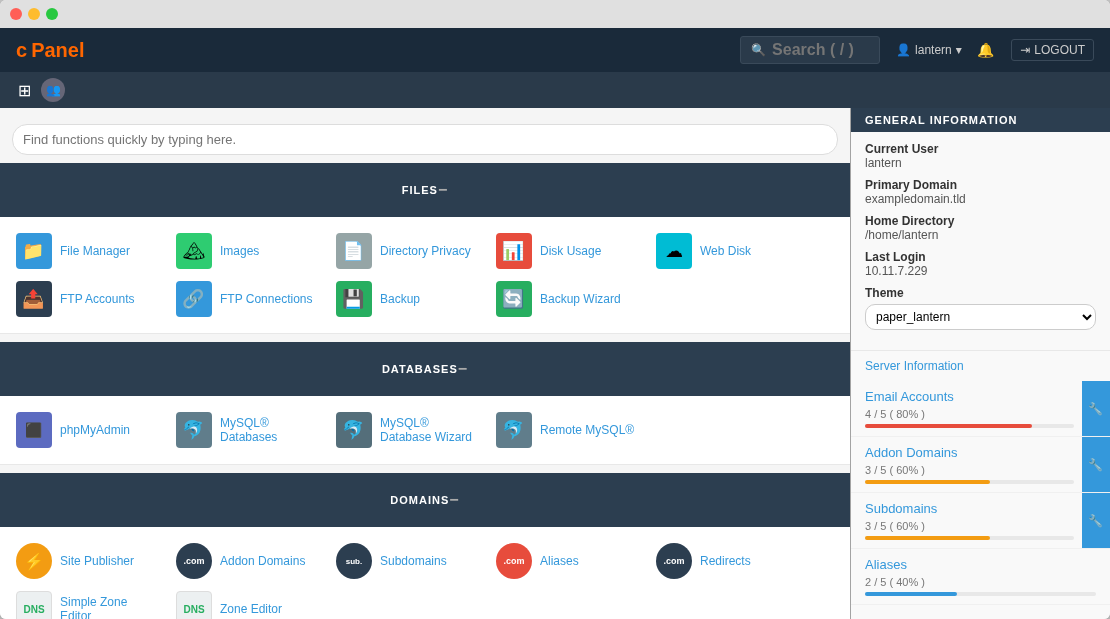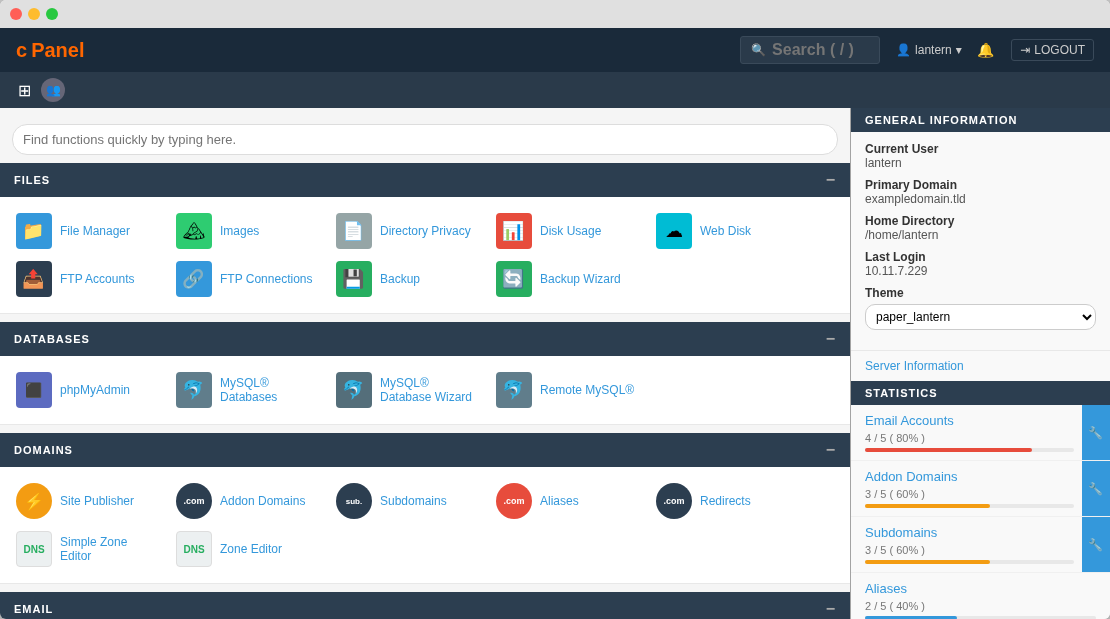--- a/index.html
+++ b/index.html
@@ -37,21 +37,21 @@
     
     .left-panel { flex: 1; overflow-y: auto; background: #f5f5f5; padding: 8px 0; }
     .left-panel::-webkit-scrollbar { width: 6px; }
     .left-panel::-webkit-scrollbar-thumb { background: #ccc; border-radius: 3px; }
 
     .search-bar { padding: 8px 12px; }
     .search-bar input { width: 100%; border: 1px solid #ddd; border-radius: 15px; padding: 7px 10px; font-size: 13px; color: #999; outline: none; }
 
     
     .section { margin-bottom: 8px; }
-    .section-header { background: #2c3e50; color: #fff; padding: 8px 14px; font-size: 11px; font-weight: bold; letter-spacing: 1px; display: flex; align-items: center; justify-content: space-between; cursor: pointer; }
+    .section-header { background: #2c3e50; color: #fff; padding: 18px 14px; font-size: 11px; font-weight: bold; letter-spacing: 1px; display: flex; align-items: center; justify-content: center; cursor: pointer; }
     .section-header .minus { color: #aaa; font-size: 16px; }
     .section-body { padding: 10px 8px; display: flex; flex-wrap: wrap; background: #fff; border-bottom: 1px solid #e8e8e8; }
 
     .icon-item { display: flex; align-items: center; gap: 8px; padding: 6px 8px; width: 160px; cursor: pointer; border-radius: 3px; }
     .icon-item a { color: #3498db; font-size: 12px; text-decoration: none; }
 
     .icon-circle { width: 36px; height: 36px; border-radius: 50%; display: flex; align-items: center; justify-content: center; font-size: 18px; flex-shrink: 0; }
     .icon-square { width: 36px; height: 36px; border-radius: 4px; display: flex; align-items: center; justify-content: center; font-size: 18px; flex-shrink: 0; }
 
     
@@ -275,21 +275,20 @@
             <div class="info-label">Theme</div>
             <select class="theme-select">
               <option>paper_lantern</option>
             </select>
           </div>
         </div>
 
         <a class="server-info-link">Server Information</a>
 
         <div class="stats-section">
-          <div class="stats-header">STATISTICS</div>
 
           <div id="stats-container">
               <div class="stat-item" style="padding-right: 36px;">
     <div class="stat-label">Email Accounts</div>
     <div class="stat-value">4 / 5 ( 80% )</div>
     <div class="stat-bar-bg">
       <div class="stat-bar" style="width:80%; background:#e74c3c;"></div>
     </div>
     <div class="stat-wrench">🔧</div>
   </div>

